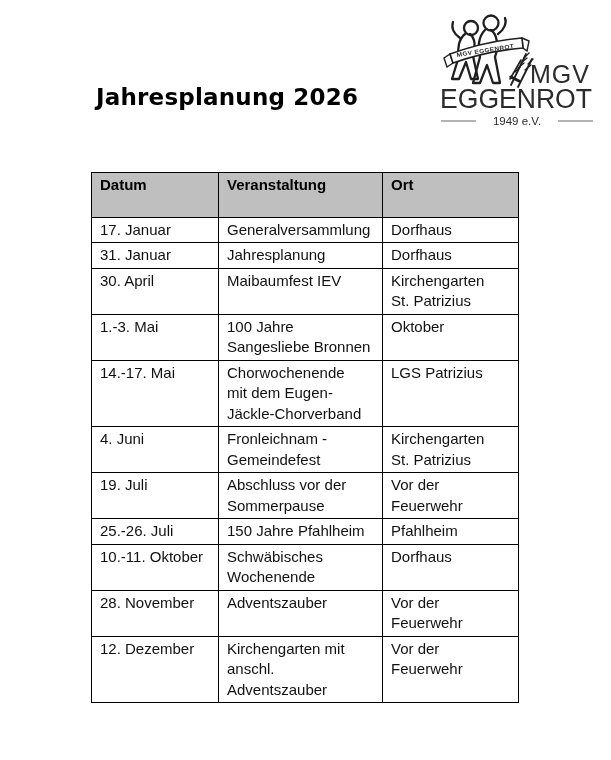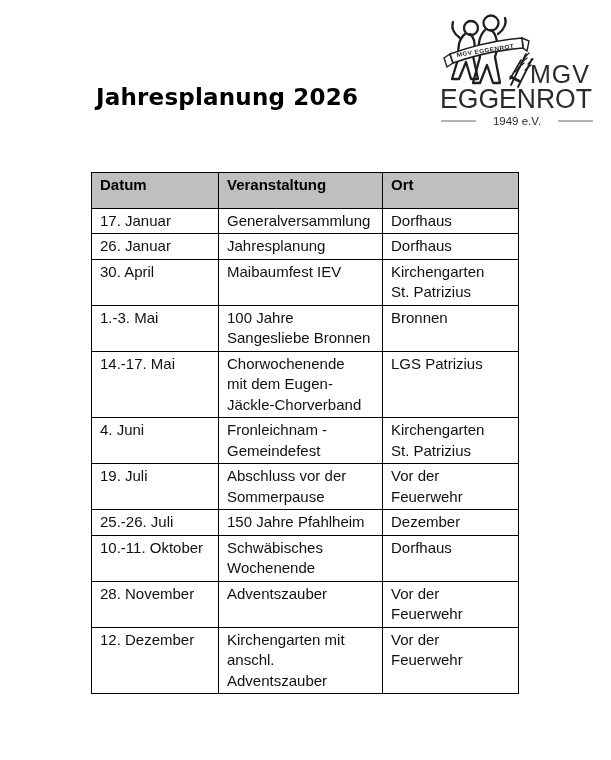--- a/index.html
+++ b/index.html
@@ -54,21 +54,21 @@
     vertical-align: top;
     text-align: left;
     padding: 2px 8px;
     line-height: 20.5px;
     white-space: pre-line;
     overflow: hidden;
   }
   table.schedule th {
     background: var(--header-bg, #bfbfbf);
     font-weight: bold;
-    padding: 2px 8px 12px 8px;
+    padding: 2px 8px 21px 8px;
     color: #000000;
   }
 </style>
 </head>
 <body>
 
 <div>
 
   <h1 class="page-title">Jahresplanung 2026</h1>
 
@@ -130,35 +130,35 @@
         <th>Ort</th>
       </tr>
     </thead>
     <tbody>
         <tr>
           <td>17. Januar</td>
           <td>Generalversammlung</td>
           <td>Dorfhaus</td>
         </tr>
         <tr>
-          <td>26. Januar</td>
+          <td>31. Januar</td>
           <td>Jahresplanung</td>
           <td>Dorfhaus</td>
         </tr>
         <tr>
           <td>30. April</td>
           <td>Maibaumfest IEV</td>
           <td>Kirchengarten
 St. Patrizius</td>
         </tr>
         <tr>
           <td>1.-3. Mai</td>
           <td>100 Jahre
 Sangesliebe Bronnen</td>
-          <td>Bronnen</td>
+          <td>Oktober</td>
         </tr>
         <tr>
           <td>14.-17. Mai</td>
           <td>Chorwochenende
 mit dem Eugen-
 Jäckle-Chorverband</td>
           <td>LGS Patrizius</td>
         </tr>
         <tr>
           <td>4. Juni</td>
@@ -170,21 +170,21 @@
         <tr>
           <td>19. Juli</td>
           <td>Abschluss vor der
 Sommerpause</td>
           <td>Vor der
 Feuerwehr</td>
         </tr>
         <tr>
           <td>25.-26. Juli</td>
           <td>150 Jahre Pfahlheim</td>
-          <td>Dezember</td>
+          <td>Pfahlheim</td>
         </tr>
         <tr>
           <td>10.-11. Oktober</td>
           <td>Schwäbisches
 Wochenende</td>
           <td>Dorfhaus</td>
         </tr>
         <tr>
           <td>28. November</td>
           <td>Adventszauber</td>

